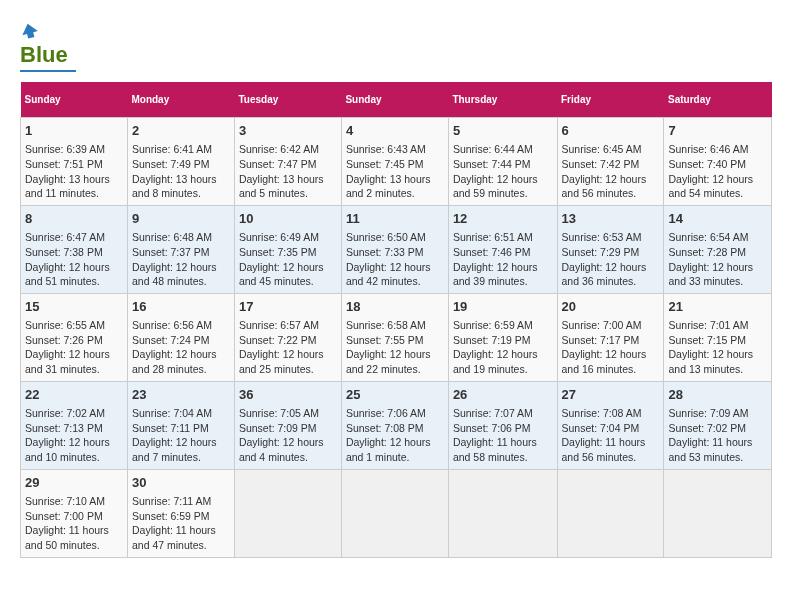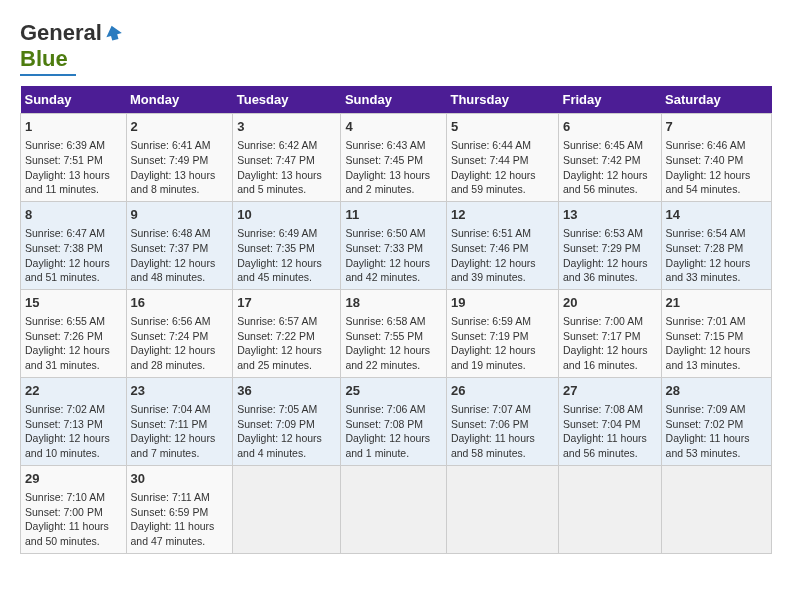--- a/index.html
+++ b/index.html
@@ -32,25 +32,25 @@
     .subtitle {
       font-size: 15px;
       color: #555;
     }
     table {
       width: 100%;
       border-collapse: collapse;
       font-size: 10.5px;
     }
     thead th {
-      background: #4c1d95;
+      background: #be185d;
       color: #fff;
-      padding: 6px 4px;
+      padding: 12px 4px;
       text-align: left;
-      font-size: 13px;
+      font-size: 10px;
       font-weight: bold;
     }
     tbody tr td {
       vertical-align: top;
       padding: 4px 4px;
       border: 1px solid #ccc;
       color: #333;
       line-height: 1.4;
     }
     tbody tr:nth-child(odd) td {
@@ -68,21 +68,20 @@
     .empty-cell {
       background: #f0f0f0 !important;
     }
   </style>
 </head>
 <body>
 
 <div class="header">
   <div class="logo">
     <div style="display:flex;align-items:center;gap:2px;">
-      <span style="font-size:22px;font-weight:bold;color:#333;">General</span>
       <svg width="22" height="22" viewBox="0 0 22 22">
         <polygon points="10,2 20,14 14,14 14,20 6,20 6,14 0,14" fill="#2a7bbf" transform="rotate(-15,11,11) scale(0.8) translate(2,2)"></polygon>
       </svg>
     </div>
     <div style="display:flex;align-items:center;">
       <span style="font-size:22px;font-weight:bold;color:#4d7c0f;">Blue</span>
     </div>
     <div style="width:56px;height:2px;background:#2a7bbf;margin-top:2px;"></div>
   </div>
   <div class="title-block">

